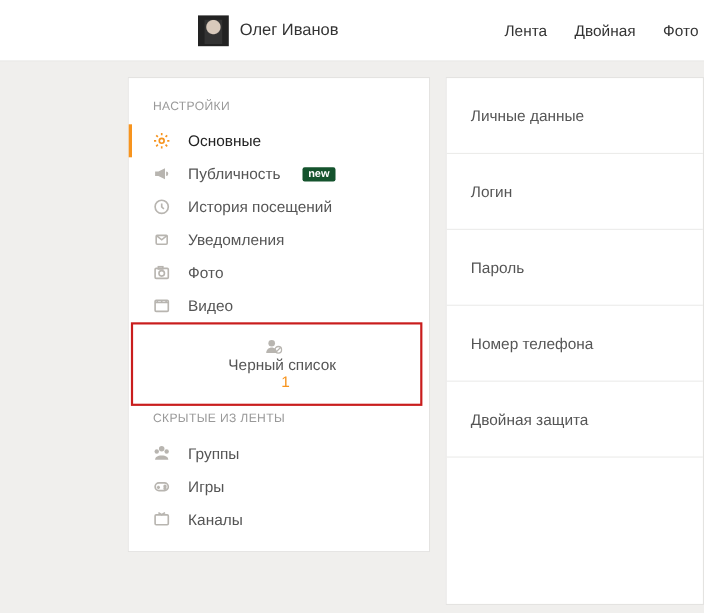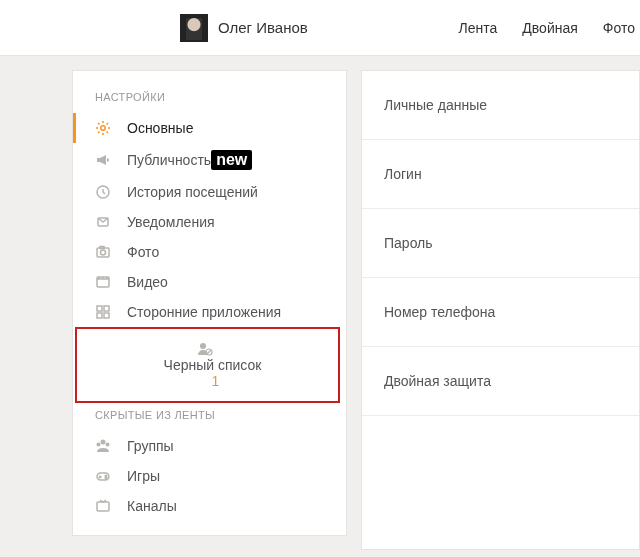--- a/index.html
+++ b/index.html
@@ -46,21 +46,21 @@
     right: 5px;
     display: flex;
     gap: 25px;
     color: #444;
     font-size: 14px;
   }
   .navlink { cursor: pointer; color: #333; }
   .content {
     display: flex;
     gap: 14px;
-    padding-left: 72px;
+    padding-left: 116px;
     padding-top: 14px;
     align-items: flex-start;
   }
   .sidebar {
     width: 275px;
     background: #fff;
     border: 1px solid #e4e3e1;
     padding-top: 14px;
     padding-bottom: 14px;
   }
@@ -90,26 +90,26 @@
     justify-content: center;
   }
   .item.active {
     border-left: 3px solid #f7941e;
     padding-left: 19px;
   }
   .item.active .icon { color: #f7941e; }
   .item.active .label { color: #222; }
   .label { color: #555; }
   .badge-new {
-    background: #000000;
+    background: #14532d;
     color: #fff;
-    font-size: 16px;
+    font-size: 10px;
     padding: 1px 5px;
     border-radius: 2px;
-    margin-left: 0;
+    margin-left: 20px;
     font-weight: bold;
     text-transform: lowercase;
   }
   .count {
     color: #f7941e;
     margin-left: 6px;
     font-size: 14px;
   }
   .highlight-box {
     border: 2px solid #c91d1d;
@@ -196,31 +196,20 @@
       </div>
       <div class="item">
         <span class="icon">
           <svg width="16" height="16" viewBox="0 0 16 16" fill="none" stroke="currentColor" stroke-width="1.5">
             <rect x="2" y="3" width="12" height="10" rx="1"></rect>
             <path d="M2 5h12M4 3v2M8 3v2M12 3v2"></path>
           </svg>
         </span>
         <span class="label">Видео</span>
       </div>
-      <div class="item">
-        <span class="icon">
-          <svg width="16" height="16" viewBox="0 0 16 16" fill="none" stroke="currentColor" stroke-width="1.5">
-            <rect x="2" y="2" width="5" height="5"></rect>
-            <rect x="9" y="2" width="5" height="5"></rect>
-            <rect x="2" y="9" width="5" height="5"></rect>
-            <rect x="9" y="9" width="5" height="5"></rect>
-          </svg>
-        </span>
-        <span class="label">Сторонние приложения</span>
-      </div>
       <div class="highlight-box">
         <div class="item">
           <span class="icon">
             <svg width="16" height="16" viewBox="0 0 16 16" fill="currentColor">
               <circle cx="6" cy="5" r="3"></circle>
               <path d="M1 14c0-3 2.5-5 5-5s5 2 5 5H1z"></path>
               <circle cx="12" cy="11" r="3" fill="none" stroke="currentColor" stroke-width="1.2"></circle>
               <path d="M10 13l4-4" stroke="currentColor" stroke-width="1.2"></path>
             </svg>
           </span>

